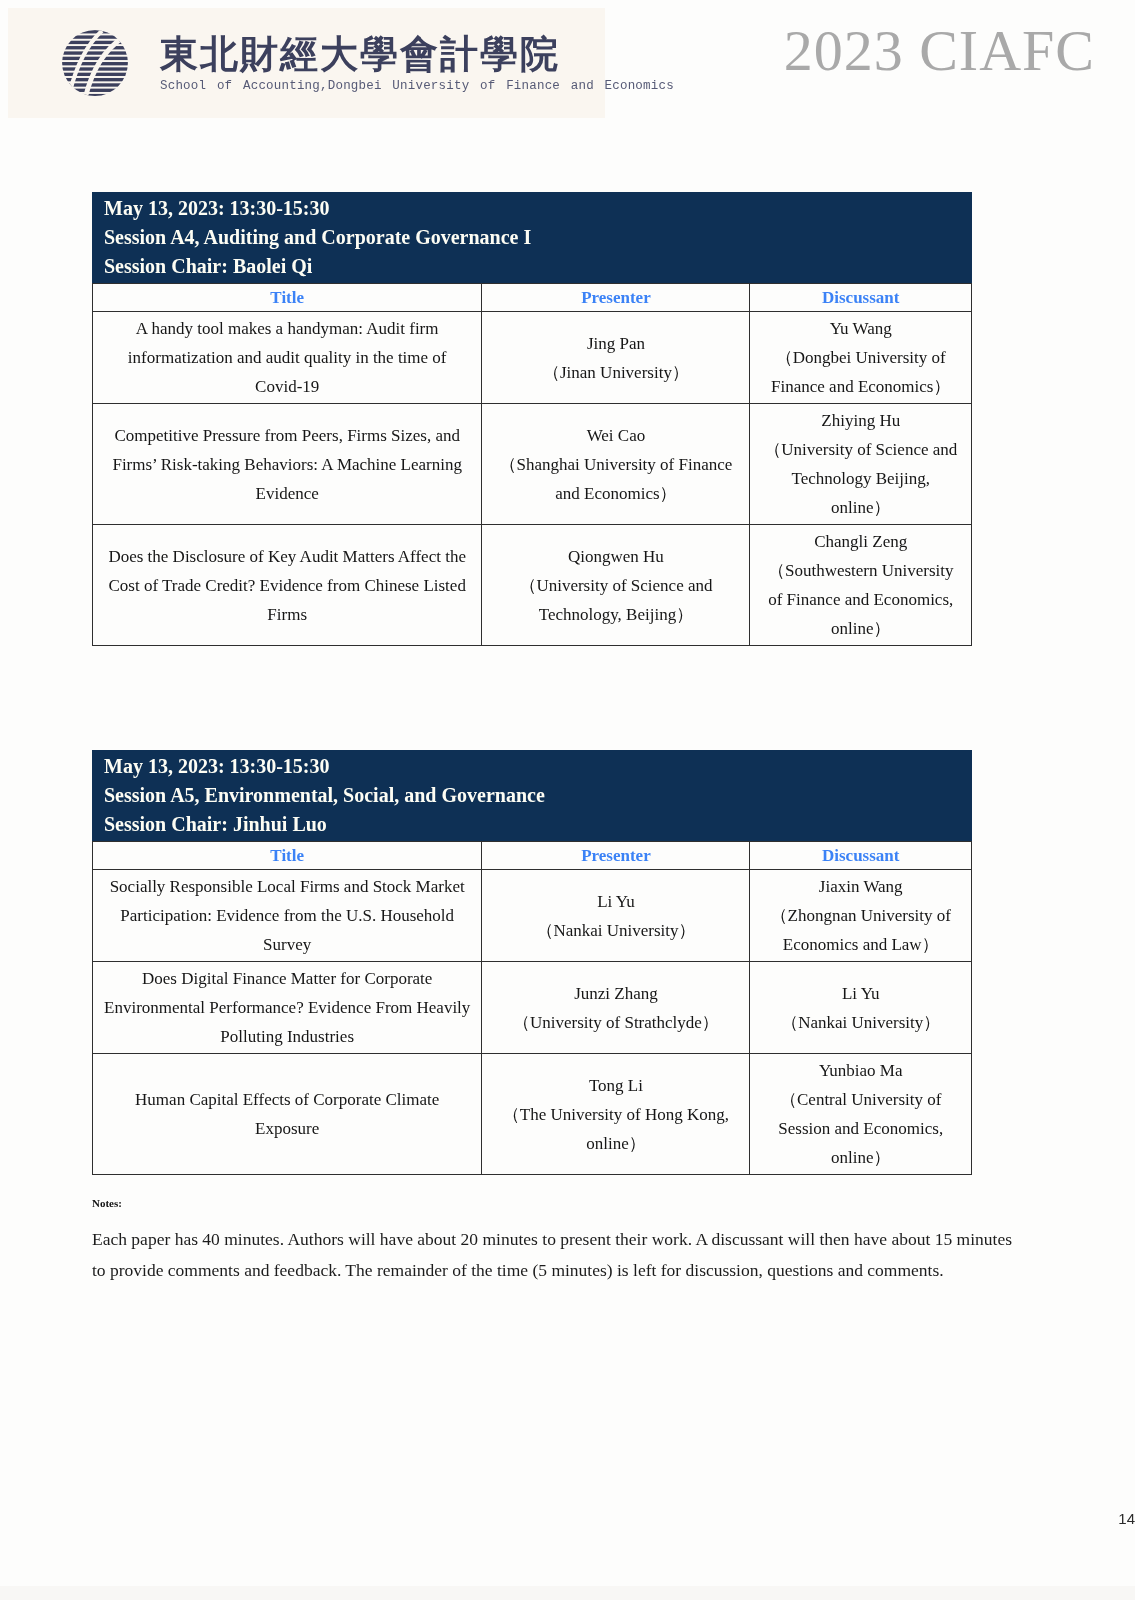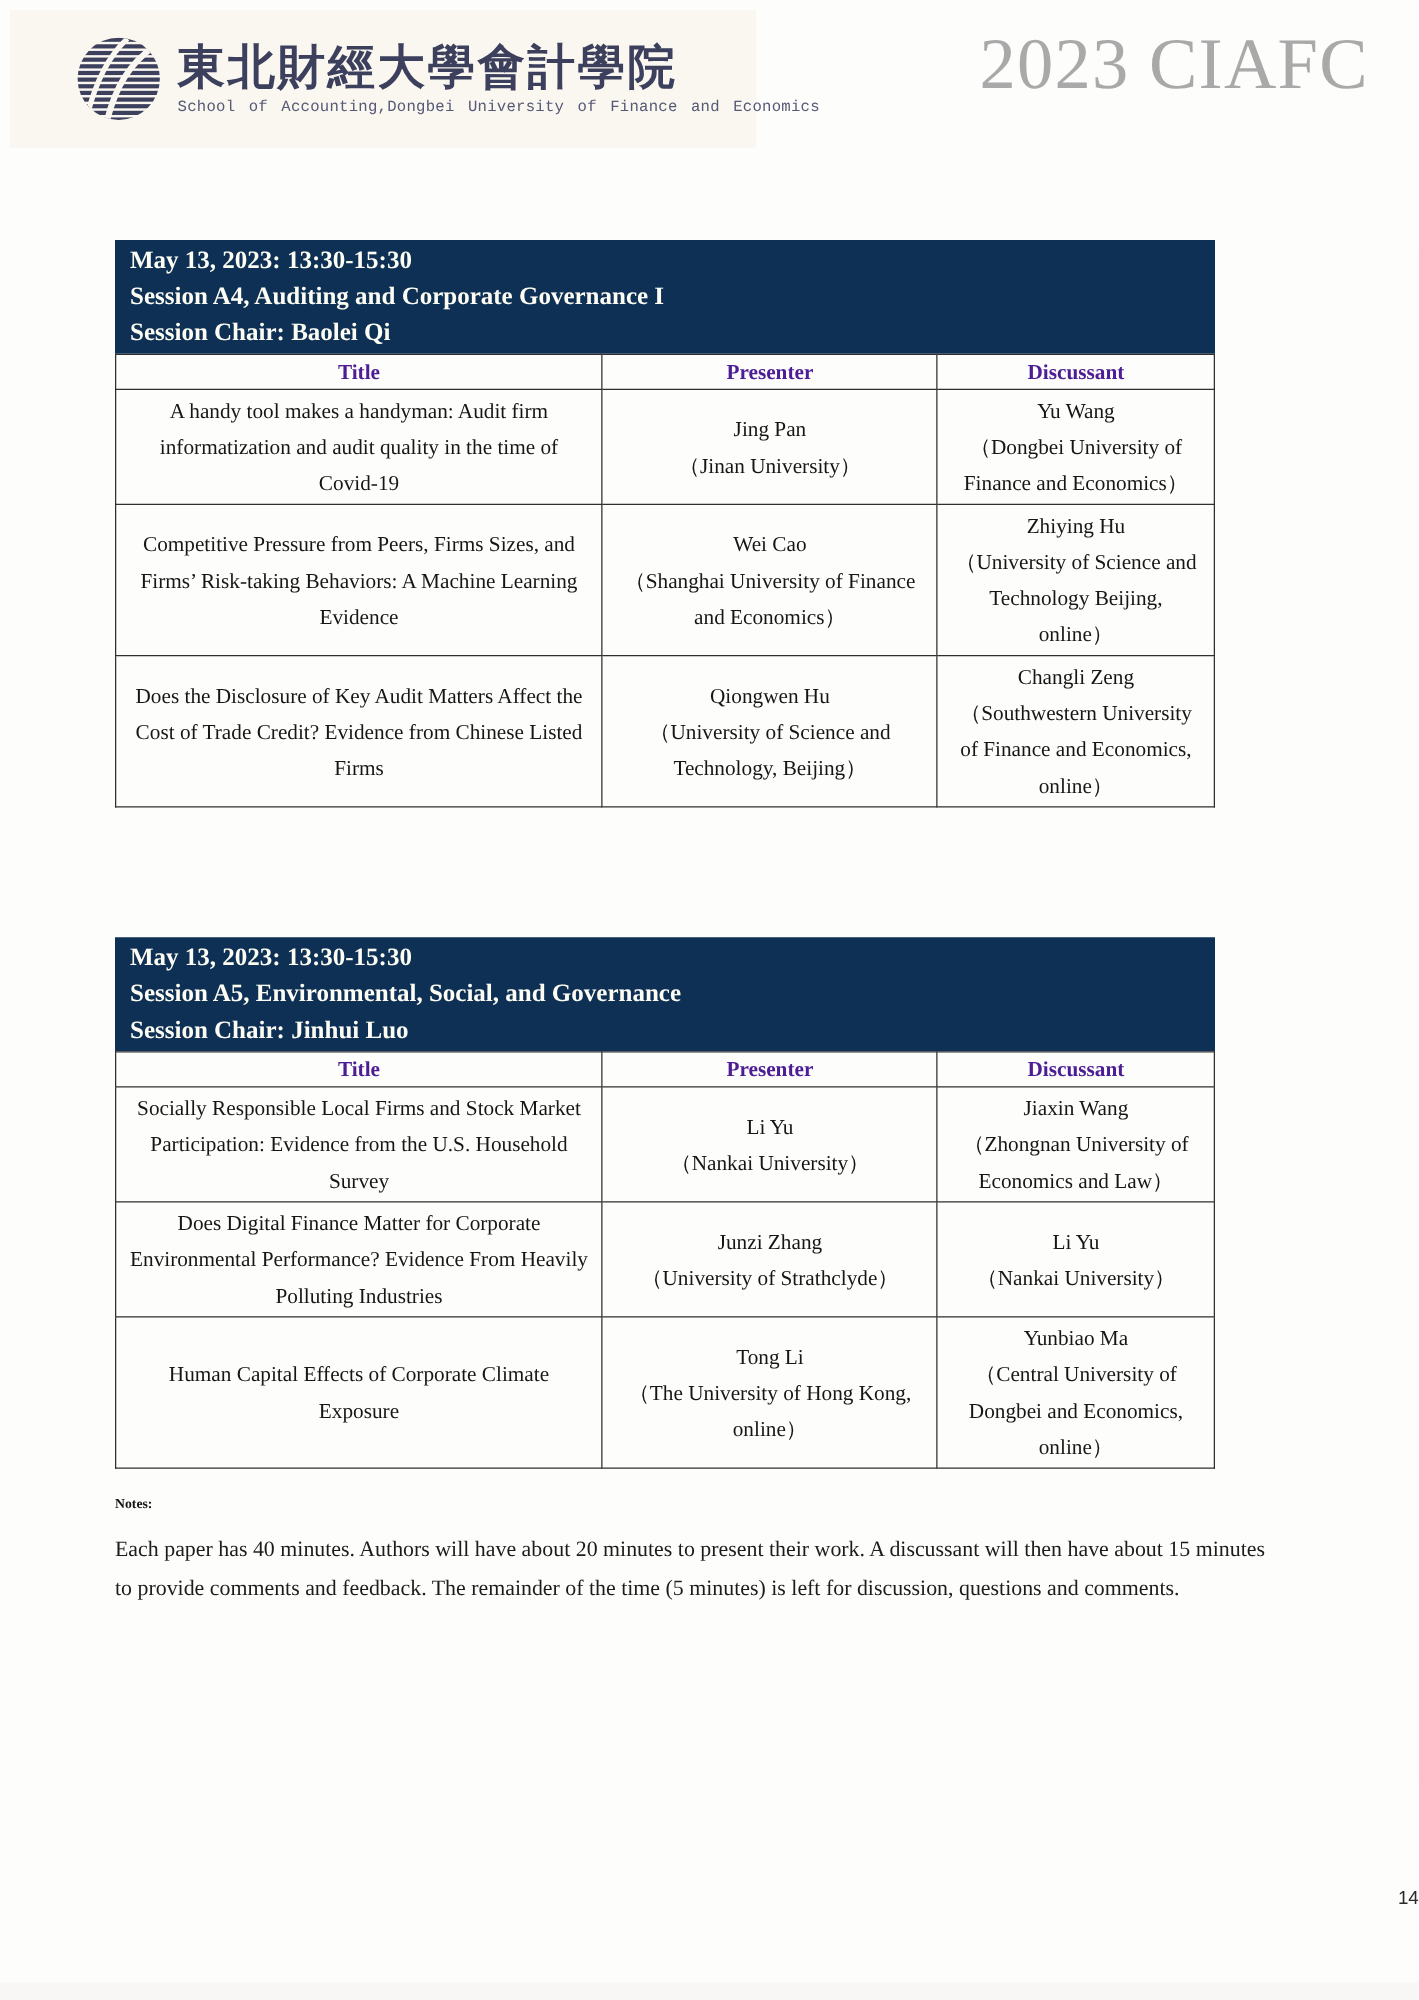--- a/index.html
+++ b/index.html
@@ -13,21 +13,21 @@
     color:#161616;
   }
   
   .header-box {
     position:absolute; left:8px; top:8px;
     width:597px; height:110px;
     background:#faf6f0;
     display:flex; align-items:center;
   }
   .logo-mark { margin-left:52px; width:70px; height:70px; flex:0 0 auto; }
-  .logo-text { margin-left:12px; }
+  .logo-text { margin-left:30px; }
   .logo-cn {
     font-size:38px; line-height:42px; font-weight:bold;
     color:#3c405d; letter-spacing:2px; white-space:nowrap;
   }
   .logo-en {
     margin-top:4px; font-size:12.5px; color:#565a76;
     font-family:Liberation Mono, monospace;
     word-spacing:3px; letter-spacing:0.2px; white-space:nowrap;
   }
   .event-title {
@@ -52,21 +52,21 @@
     background:#fdfdfc;
   }
   table.session td, table.session th {
     border:1px solid #2f2f2f;
     text-align:center; vertical-align:middle;
     font-size:17px; line-height:29px;
     padding:2px 10px;
   }
   table.session th {
     height:28px; line-height:24px; padding:1px 10px;
-    font-size:17px; font-weight:bold; color:#4c1d95;
+    font-size:17px; font-weight:bold; color:#3b82f6;
   }
   td.person { white-space:pre-line; }
   
   .notes { position:absolute; left:92px; top:1188px; width:920px; }
   .notes-label { font-weight:bold; font-size:11px; line-height:30px; color:#141414; }
   .notes-body {
     margin-top:6px; font-size:17.5px; line-height:31px;
     text-align:justify; color:#1c1c1c;
   }
   
@@ -192,21 +192,21 @@
         <td class="person">Junzi Zhang
 （University of Strathclyde）</td>
         <td class="person">Li Yu
 （Nankai University）</td>
       </tr>
       <tr style="height:117px">
         <td>Human Capital Effects of Corporate Climate Exposure</td>
         <td class="person">Tong Li
 （The University of Hong Kong, online）</td>
         <td class="person">Yunbiao Ma
-（Central University of Dongbei and Economics, online）</td>
+（Central University of Session and Economics, online）</td>
       </tr>
     </tbody>
       </table>
   </div>
 
   <div class="notes">
     <div class="notes-label">Notes:</div>
     <div class="notes-body">Each paper has 40 minutes. Authors will have about 20 minutes to present their work. A discussant will then have about 15 minutes to provide comments and feedback. The remainder of the time (5 minutes) is left for discussion, questions and comments.</div>
   </div>
 

